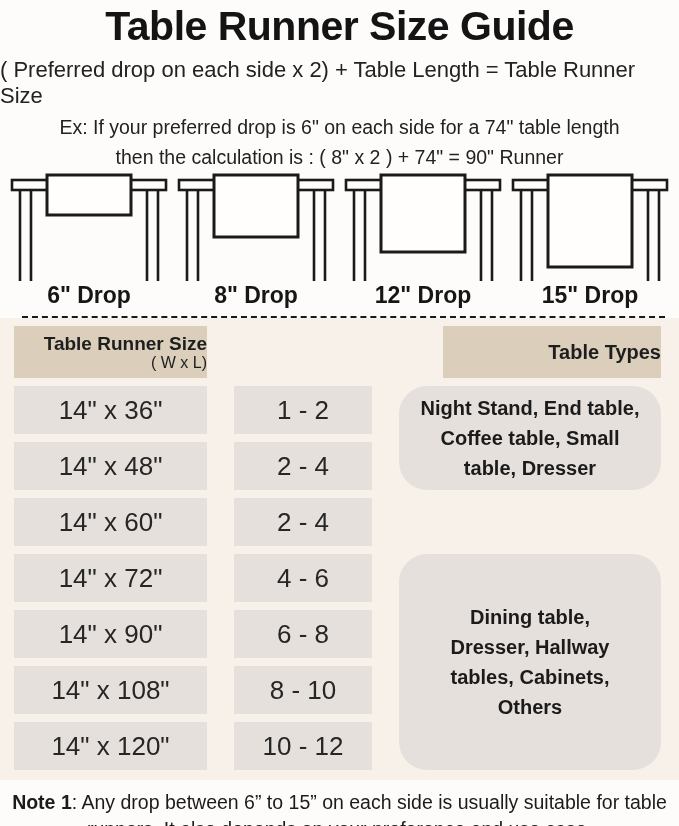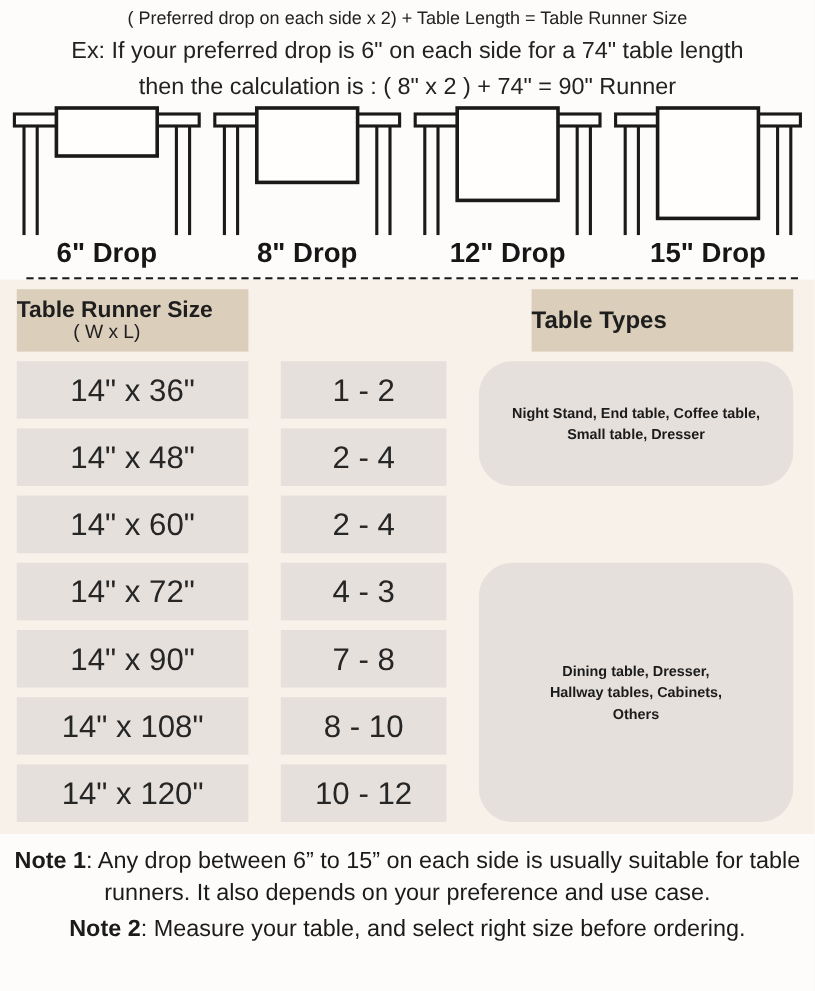--- a/index.html
+++ b/index.html
@@ -8,21 +8,21 @@
     background: #fdfcfa;
     font-family: "Liberation Sans", sans-serif;
     color: #1c1c1c;
   }
   .title {
     margin: 0; padding-top: 3px;
     text-align: center;
     font-size: 41px; font-weight: bold; color: #141414;
     letter-spacing: -0.5px;
   }
-  .formula { margin: 7px 0 0; text-align: center; font-size: 15px; color: #222; }
+  .formula { margin: 7px 0 0; text-align: left; font-size: 22px; color: #222; }
   .example { margin: 7px 0 0; text-align: center; font-size: 19.5px; color: #222; }
 
   .illustrations {
     display: flex; justify-content: space-between;
     padding: 4px 8px 0;
   }
   .illu { width: 162px; text-align: center; }
   .table-svg { display: block; margin: 0 auto; }
   .top-rect { fill: #fffefc; stroke: #1a1a1a; stroke-width: 2.6; }
   .leg { stroke: #1a1a1a; stroke-width: 2.6; fill: none; }
@@ -39,49 +39,50 @@
     column-gap: 27px; row-gap: 8px;
     padding-left: 14px;
   }
   .col1 { grid-column: 1; } .col2 { grid-column: 2; } .col3 { grid-column: 3; margin-left: 44px; }
   .gr2 { grid-row: 2; } .gr3 { grid-row: 3; } .gr4 { grid-row: 4; }
   .gr5 { grid-row: 5; } .gr6 { grid-row: 6; } .gr7 { grid-row: 7; } .gr8 { grid-row: 8; }
 
   .hcell {
     grid-row: 1;
     background: #dbceba;
-    display: flex; flex-direction: column; align-items: flex-start; justify-content: center;
+    display: flex; flex-direction: column; align-items: flex-end; justify-content: center;
     font-weight: bold; color: #1e1e1e;
   }
   .hcell.c2, .hcell.c3 { font-size: 20px; }
   .hline1 { font-size: 19px; font-weight: bold; }
   .hline2 { font-size: 16px; font-weight: normal; margin-top: -1px; margin-left: 47px; }
 
   .cell {
     background: #e6e0dc;
     display: flex; align-items: center; justify-content: center;
   }
   .size-cell, .seats-cell { font-size: 26px; font-weight: normal; color: #262626; }
   .types-cell {
-    font-weight: bold; font-size: 12px; text-align: center;
+    font-weight: bold; font-size: 20px; text-align: center;
     line-height: 1.5; color: #1b1b1b; border-radius: 28px;
   }
   .tg1 { grid-column: 3; grid-row: 2 / span 2; padding: 0 14px; }
   .tg2 { grid-column: 3; grid-row: 4; padding: 0 6px; line-height: 1.35; }
   .tg3 { grid-column: 3; grid-row: 5 / span 4; padding: 12px 48px; }
 
   .notes { padding: 9px 10px 6px; text-align: center; font-size: 19.5px; line-height: 1.4; color: #1b1b1b; }
   .note { margin: 0 0 2px; }
   .note b { font-weight: bold; }
 </style>
 </head>
 <body>
 
 <div class="page">
 
+  <h1 class="title">Table Runner Size Guide</h1>
   <p class="formula">( Preferred drop on each side x 2) + Table Length = Table Runner Size</p>
   <p class="example">Ex: If your preferred drop is 6" on each side for a 74" table length</p>
   <p class="example">then the calculation is : ( 8" x 2 ) + 74" = 90" Runner</p>
 
   <div class="illustrations">
 
     <div class="illu">
       <svg class="table-svg" viewBox="0 0 160 108" width="160" height="108">
         <rect class="top-rect" x="3" y="7" width="154" height="10"></rect>
         <path class="leg" d="M11 17 V108 M22 17 V108 M138 17 V108 M149 17 V108"></path>
@@ -133,24 +134,24 @@
       <div class="cell size-cell col1 gr2">14" x 36"</div>
       <div class="cell seats-cell col2 gr2">1 - 2</div>
 
       <div class="cell size-cell col1 gr3">14" x 48"</div>
       <div class="cell seats-cell col2 gr3">2 - 4</div>
 
       <div class="cell size-cell col1 gr4">14" x 60"</div>
       <div class="cell seats-cell col2 gr4">2 - 4</div>
 
       <div class="cell size-cell col1 gr5">14" x 72"</div>
-      <div class="cell seats-cell col2 gr5">4 - 3</div>
+      <div class="cell seats-cell col2 gr5">4 - 6</div>
 
       <div class="cell size-cell col1 gr6">14" x 90"</div>
-      <div class="cell seats-cell col2 gr6">7 - 8</div>
+      <div class="cell seats-cell col2 gr6">6 - 8</div>
 
       <div class="cell size-cell col1 gr7">14" x 108"</div>
       <div class="cell seats-cell col2 gr7">8 - 10</div>
 
       <div class="cell size-cell col1 gr8">14" x 120"</div>
       <div class="cell seats-cell col2 gr8">10 - 12</div>
 
       <div class="cell types-cell tg1">Night Stand, End table, Coffee table, Small table, Dresser</div>
       <div class="cell types-cell tg3">Dining table, Dresser, Hallway tables, Cabinets, Others</div>
 

